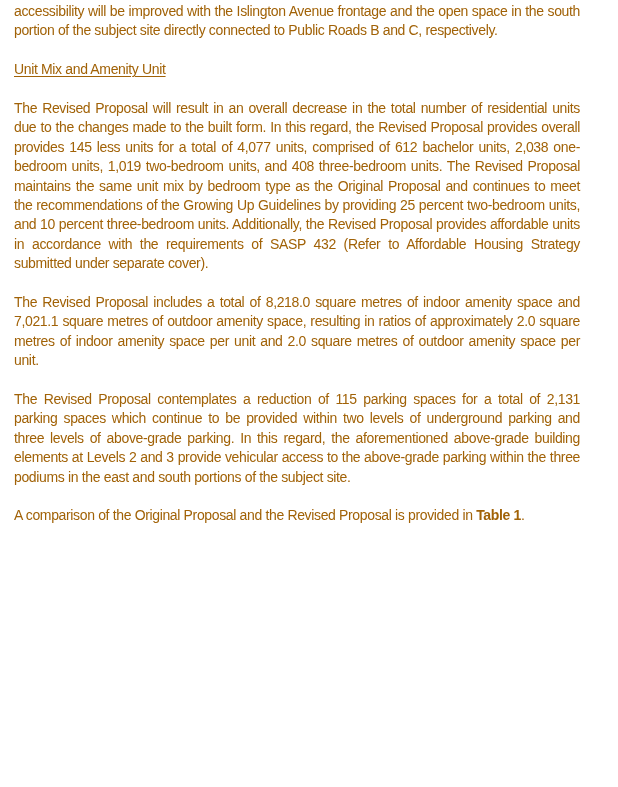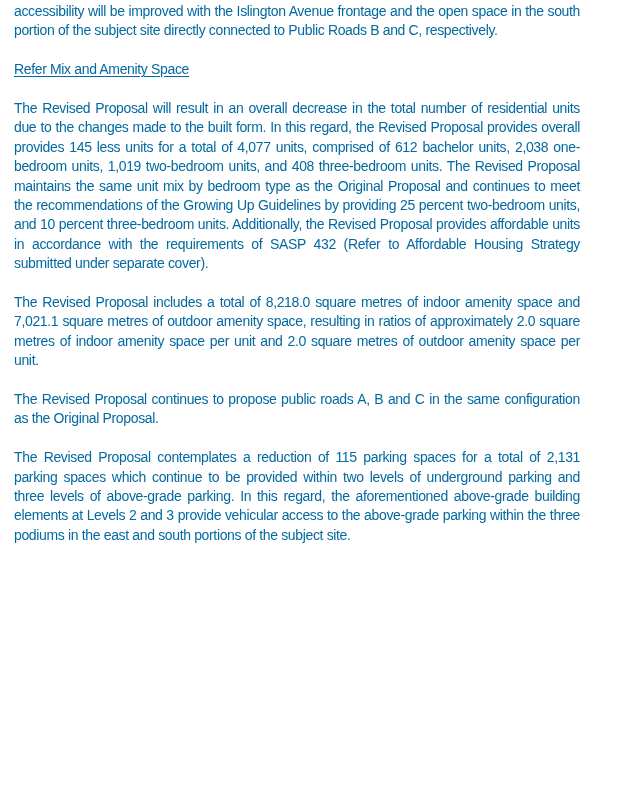--- a/index.html
+++ b/index.html
@@ -6,43 +6,43 @@
   body { width: 618px; height: 787px; overflow: hidden; }
   .page {
     position: relative;
     width: 618px;
     height: 787px;
     padding: 2px 38px 0 14px;
     box-sizing: border-box;
     font-family: "Liberation Sans", sans-serif;
     font-size: 14px;
     line-height: 19.4px;
-    color: #0369a1;
+    color: #a16207;
     letter-spacing: -0.35px;
   }
   .para { margin: 0 0 19.4px 0; text-align: justify; }
   .heading {
     margin: 0 0 19.4px 0;
     text-decoration: underline;
     text-underline-offset: 2px;
   }
   .bold { font-weight: bold; }
 </style>
 </head>
 <body>
 
 <div class="page">
   <p class="para">accessibility will be improved with the Islington Avenue frontage and the open space in the south portion of the subject site directly connected to Public Roads B and C, respectively.</p>
 
-  <div class="heading">Refer Mix and Amenity Space</div>
+  <div class="heading">Unit Mix and Amenity Unit</div>
 
   <p class="para">The Revised Proposal will result in an overall decrease in the total number of residential units due to the changes made to the built form. In this regard, the Revised Proposal provides overall provides 145 less units for a total of 4,077 units, comprised of 612 bachelor units, 2,038 one-bedroom units, 1,019 two-bedroom units, and 408 three-bedroom units. The Revised Proposal maintains the same unit mix by bedroom type as the Original Proposal and continues to meet the recommendations of the Growing Up Guidelines by providing 25 percent two-bedroom units, and 10 percent three-bedroom units. Additionally, the Revised Proposal provides affordable units in accordance with the requirements of SASP 432 (Refer to Affordable Housing Strategy submitted under separate cover).</p>
 
   <p class="para">The Revised Proposal includes a total of 8,218.0 square metres of indoor amenity space and 7,021.1 square metres of outdoor amenity space, resulting in ratios of approximately 2.0 square metres of indoor amenity space per unit and 2.0 square metres of outdoor amenity space per unit.</p>
 
 
-  <p class="para">The Revised Proposal continues to propose public roads A, B and C in the same configuration as the Original Proposal.</p>
 
   <p class="para">The Revised Proposal contemplates a reduction of 115 parking spaces for a total of 2,131 parking spaces which continue to be provided within two levels of underground parking and three levels of above-grade parking. In this regard, the aforementioned above-grade building elements at Levels 2 and 3 provide vehicular access to the above-grade parking within the three podiums in the east and south portions of the subject site.</p>
 
 
 
+  <p class="para"><span>A comparison of the Original Proposal and the Revised Proposal is provided in </span><span class="bold">Table 1</span><span>.</span></p>
 </div>
 
 </body></html>

